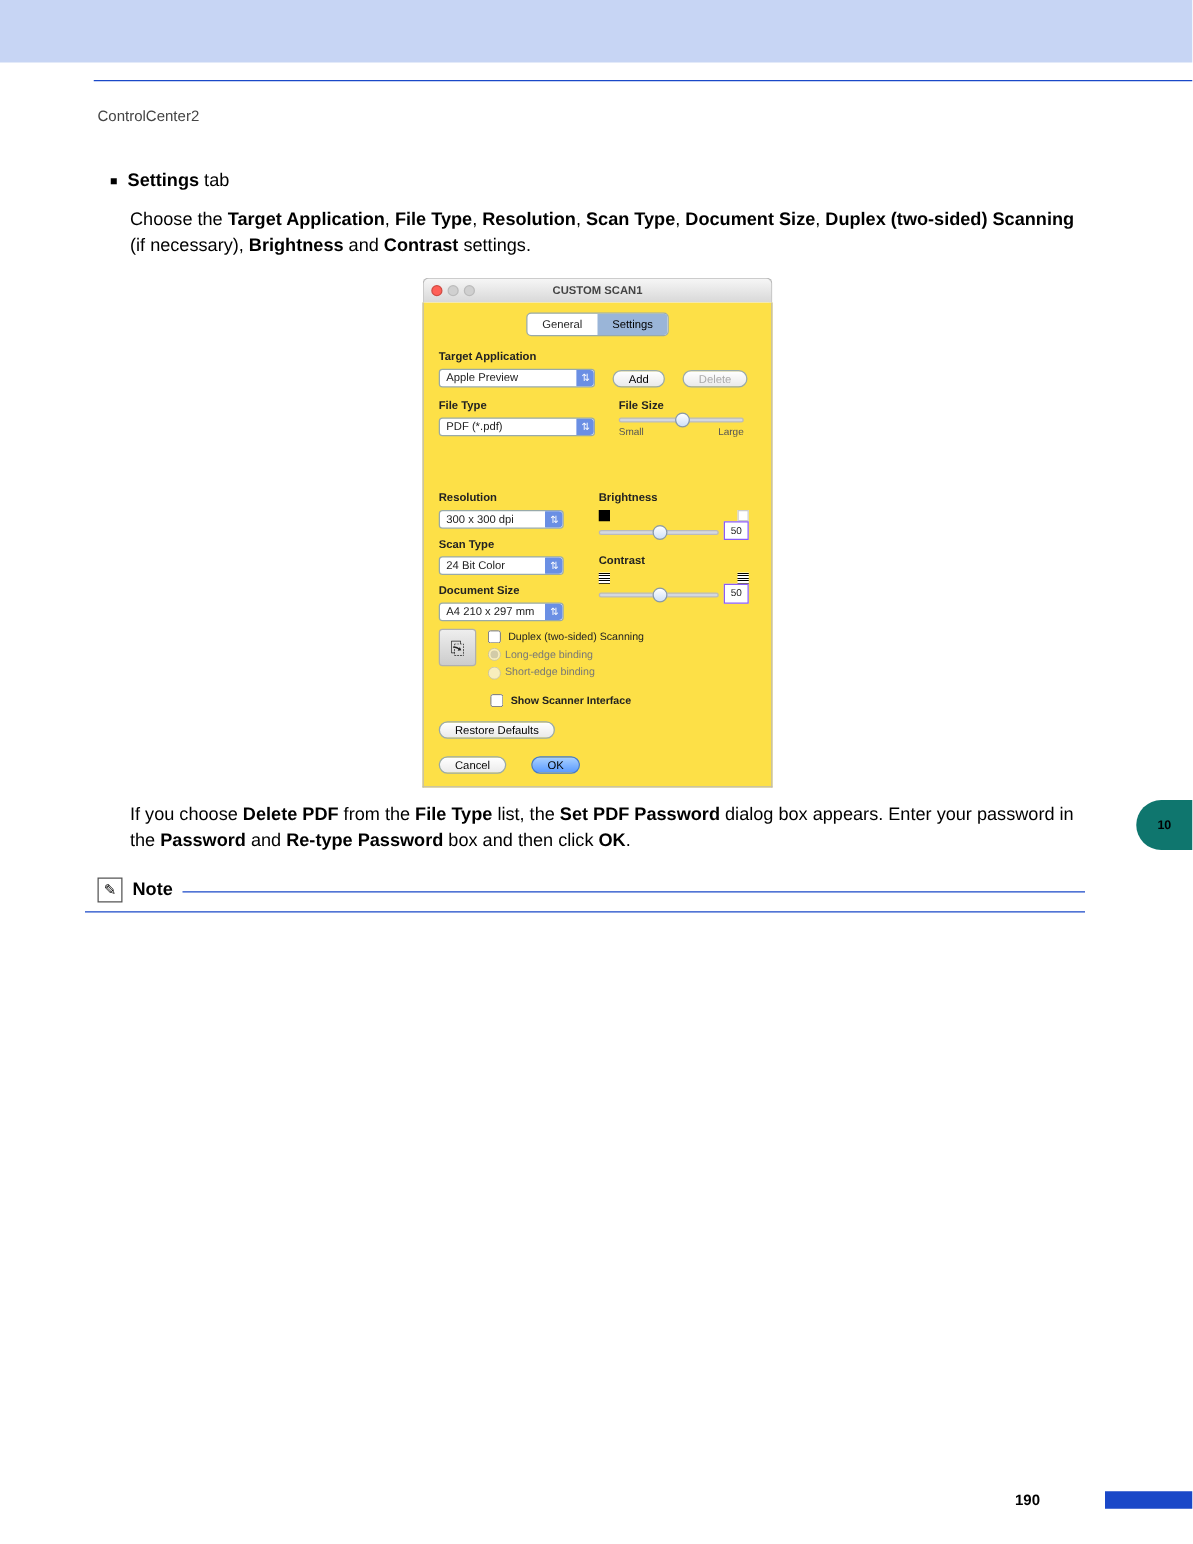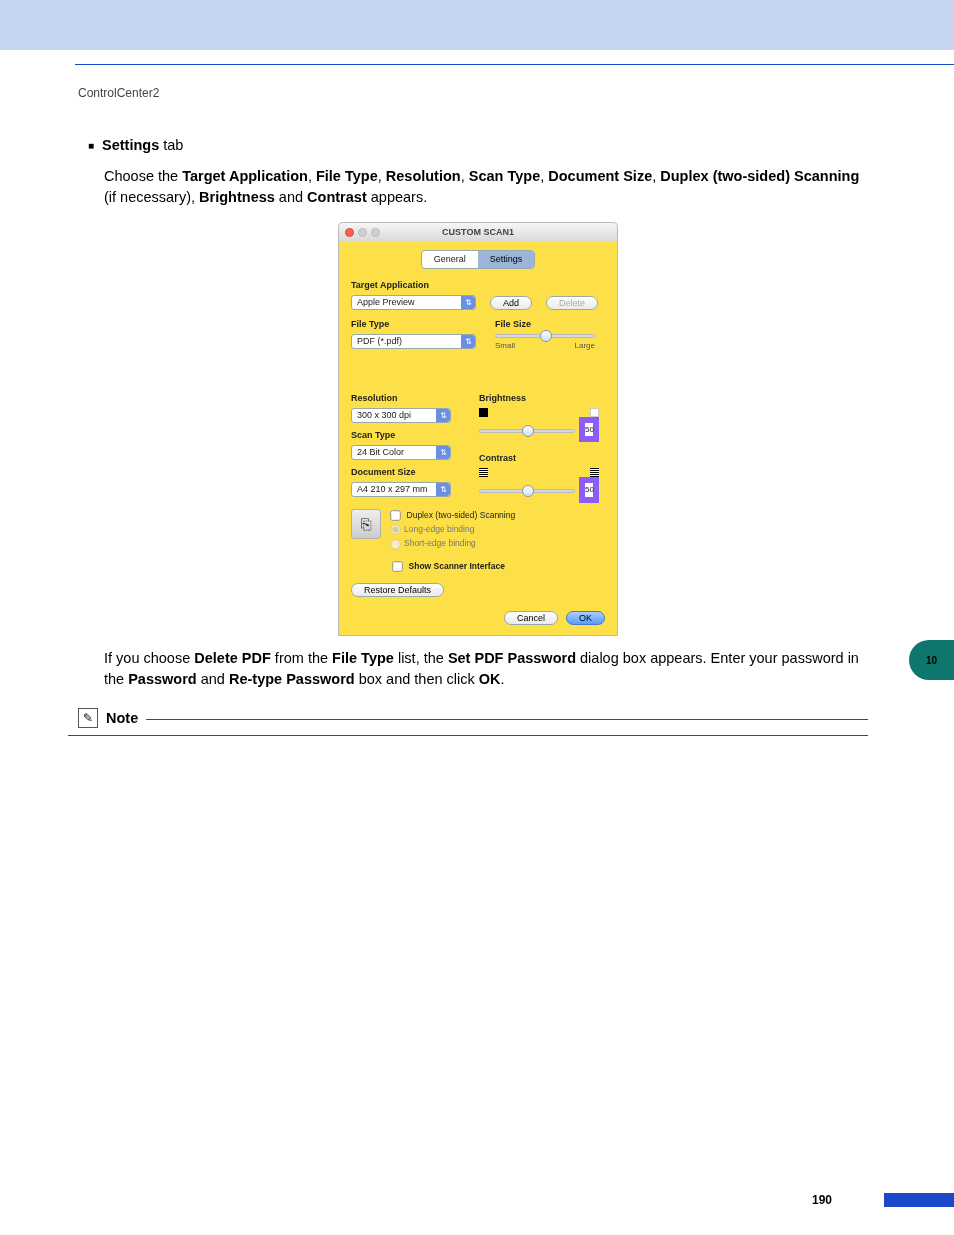--- a/index.html
+++ b/index.html
@@ -155,34 +155,34 @@
   }
   .slider-labels{ display:flex; justify-content:space-between; font-size:8px; color:#555; margin-top:2px;}
   .section-gap { height:40px; }
   .lower-grid { display:flex; gap:18px; }
   .lower-left { width:110px; }
   .lower-right { width:120px; }
   .dd.small { width:100px; }
   .bw-square{ width:9px; height:9px; background:#000; display:inline-block; margin-right:4px;}
   .stripe-sq{ width:9px; height:9px; background:repeating-linear-gradient(0deg,#000,#000 1px,#fff 1px,#fff 2px); display:inline-block;}
   .val-box{
-    border:6px solid #8b5cf6; background:#fff; font-size:8px;
+    border:1px solid #8b5cf6; background:#fff; font-size:8px;
     width:20px; text-align:center; margin-left:4px; padding:1px 0;
   }
   .dup-row{ display:flex; gap:8px; margin-top:6px; align-items:flex-start;}
   .radio-group{ font-size:8.5px; color:#777;}
   .radio-group div{ margin:1px 0;}
   input[type=checkbox],input[type=radio]{ transform:scale(0.8); vertical-align:middle; margin-right:2px;}
   .duplex-icon{
     width:30px; height:30px; background:linear-gradient(#eee,#ccc);
     border:1px solid #b0b0b0; border-radius:3px;
     display:flex;align-items:center;justify-content:center; font-size:14px;
   }
   .restore-row{ margin-top:10px;}
-  .dlg-footer{ display:flex; justify-content:flex-end; gap:8px; margin-top:14px;}
+  .dlg-footer{ display:flex; gap:20px; margin-top:14px;}
   .note-icon{
     width:20px; height:20px; border:1px solid #555;
     display:flex; align-items:center; justify-content:center;
     font-size:12px;
   }
 </style>
 </head>
 <body>
 
 <div class="top-header-band"></div>
@@ -198,21 +198,21 @@
     </span>
   </div>
 
   <div class="para1">
     <span>Choose the </span>
     <b>Target Application</b>, 
     <b>File Type</b>, 
     <b>Resolution</b>, 
     <b>Scan Type</b>, 
     <b>Document Size</b>, 
-    <b>Duplex (two-sided) Scanning</b><span> (if necessary), </span><b>Brightness</b><span> and </span><b>Contrast</b><span> appears.</span>
+    <b>Duplex (two-sided) Scanning</b><span> (if necessary), </span><b>Brightness</b><span> and </span><b>Contrast</b><span> settings.</span>
   </div>
 
   <div class="dialog-wrap">
     <div class="dialog-titlebar">
       <div class="tl-btns">
         <div class="tl-btn tl-red"></div>
         <div class="tl-btn tl-yel"></div>
         <div class="tl-btn tl-grn"></div>
       </div>
       <div class="dlg-title">CUSTOM SCAN1</div>

